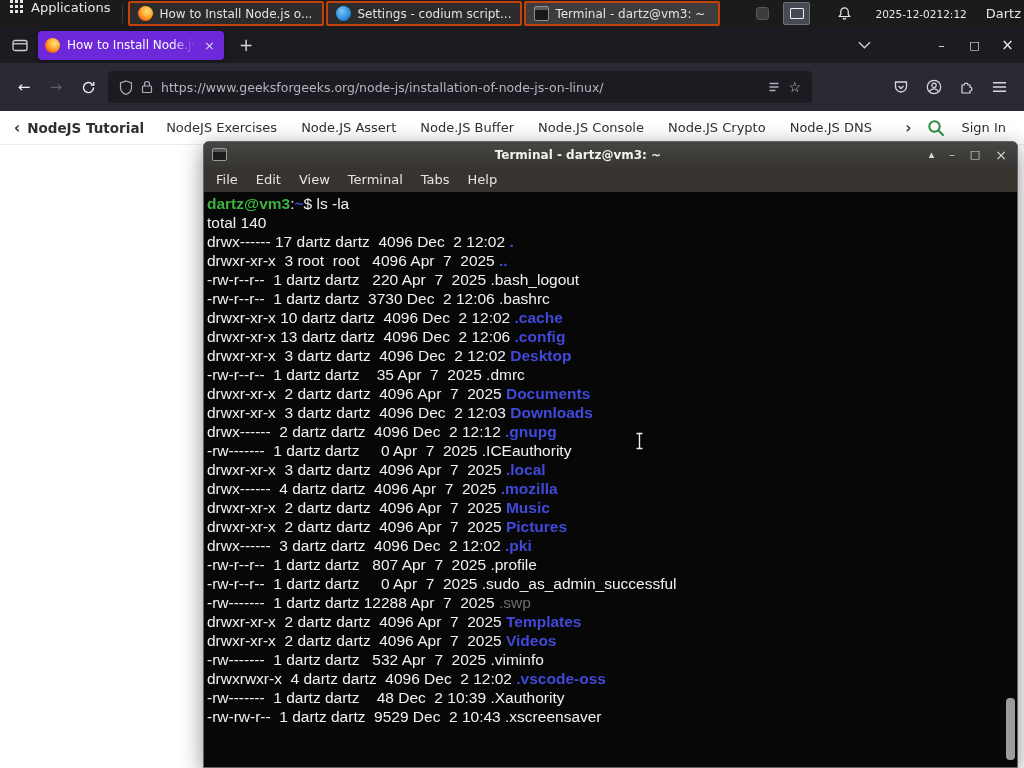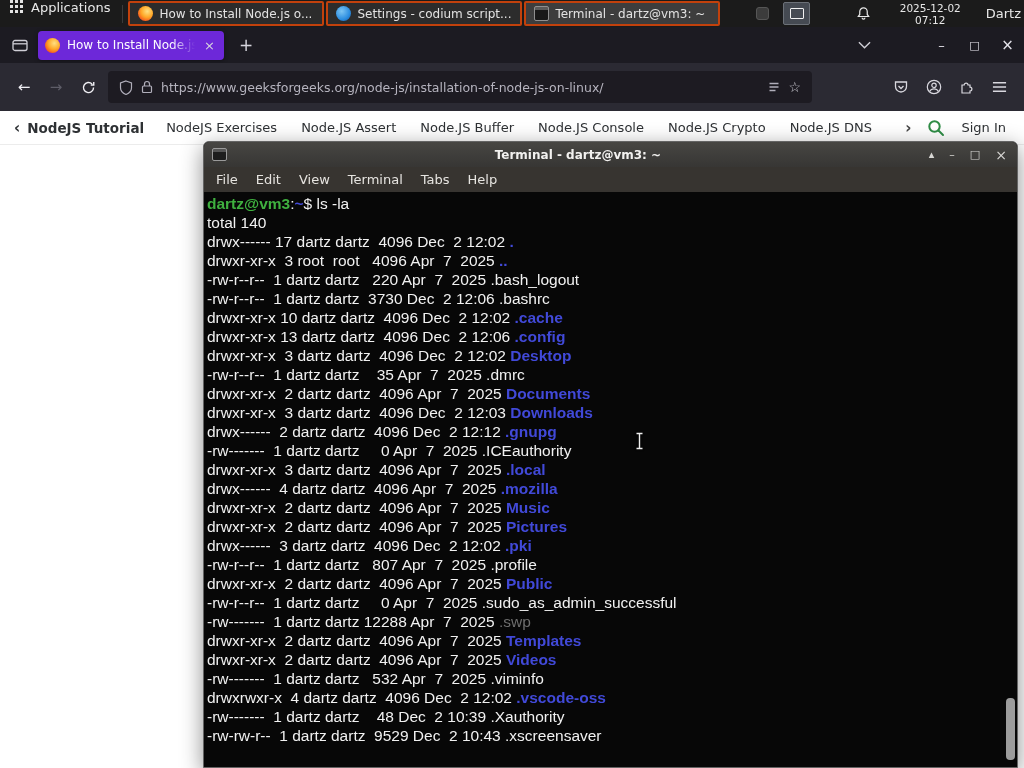--- a/index.html
+++ b/index.html
@@ -30,21 +30,21 @@
   .wb-icon{flex:0 0 15px;height:15px}
   .ic-firefox{border-radius:50%;background:radial-gradient(circle at 62% 35%,#ffe082,#ffa726 45%,#f4511e 78%,#b93c0a)}
   .ic-codium{border-radius:50%;background:radial-gradient(circle at 38% 35%,#7cc5f3,#2b8de0 60%,#15559c)}
   .ic-terminal{border:1px solid #8f8f8f;border-radius:2px;background:linear-gradient(#5a5a5a 0 3px,#181818 3px)}
   .tray{display:flex;align-items:center;margin-left:28px;gap:7px;height:100%}
   .tile{width:27px;height:23px;display:flex;align-items:center;justify-content:center;border-radius:2px}
   .tile.hl{background:#454a52;border:1px solid #6b7077}
   .tile-glyph{width:14px;height:11px;border:1.5px solid #f0f0f0;border-radius:1px}
   .tile-glyph2{width:13px;height:13px;border-radius:3px;background:#3c3c3c;border:1px solid #565656}
   .bell{margin-left:auto;display:flex;align-items:center;color:#e8e8e8;padding:0 4px}
-  .clock{text-align:center;font-size:10.5px;line-height:12px;margin:0 25px;display:flex;flex-direction:column}
+  .clock{text-align:center;font-size:10.5px;line-height:12px;margin:0 19px;display:flex;}
   .user{font-size:13px;margin-right:3px;white-space:nowrap}
 
   
   .browser{position:absolute;left:0;right:0;top:27px;bottom:0;background:#fff}
   .tabbar{position:absolute;top:0;left:0;right:0;height:36px;background:#1c1b22;
     display:flex;align-items:center;color:#fbfbfe}
   .ffview{margin:0 10px 0 12px;display:flex;color:#cfced6}
   .tab{width:186px;height:29px;background:#6d28d9;border-radius:4px;display:flex;
     align-items:center;gap:7px;padding:0 7px;font-size:12px;box-shadow:0 1px 4px rgba(0,0,0,.35)}
   .tab-fav{flex:0 0 15px;height:15px;border-radius:50%;
@@ -152,21 +152,21 @@
         </div>
     </div>
     <div class="bell">
       <svg width="15" height="15" viewBox="0 0 16 16" fill="none" stroke="currentColor" stroke-width="1.3">
         <path d="M8 2a4 4 0 0 1 4 4v3l1.5 2.2h-11L4 9V6a4 4 0 0 1 4-4z"></path>
         <path d="M6.5 12.6a1.5 1.5 0 0 0 3 0"></path>
       </svg>
     </div>
     <div class="clock">
       <span>2025-12-02</span>
-      <span>07:12</span>
+      <span>12:12</span>
     </div>
     <div class="user">Dartz</div>
   </div>
 
   <div class="browser">
     <div class="tabbar">
       <div class="ffview">
         <svg width="16" height="15" viewBox="0 0 16 15" fill="none" stroke="currentColor" stroke-width="1.3">
           <rect x="1" y="2.5" width="14" height="10" rx="2"></rect>
             <path d="M1 5.8h14"></path>
@@ -310,21 +310,20 @@
           <div class="t-line"><span>drwxr-xr-x  2 dartz dartz  4096 Apr  7  2025 </span><span class="k-dir">Documents</span></div>
           <div class="t-line"><span>drwxr-xr-x  3 dartz dartz  4096 Dec  2 12:03 </span><span class="k-dir">Downloads</span></div>
           <div class="t-line"><span>drwx------  2 dartz dartz  4096 Dec  2 12:12 </span><span class="k-dir">.gnupg</span></div>
           <div class="t-line"><span>-rw-------  1 dartz dartz     0 Apr  7  2025 </span><span class="k-file">.ICEauthority</span></div>
           <div class="t-line"><span>drwxr-xr-x  3 dartz dartz  4096 Apr  7  2025 </span><span class="k-dir">.local</span></div>
           <div class="t-line"><span>drwx------  4 dartz dartz  4096 Apr  7  2025 </span><span class="k-dir">.mozilla</span></div>
           <div class="t-line"><span>drwxr-xr-x  2 dartz dartz  4096 Apr  7  2025 </span><span class="k-dir">Music</span></div>
           <div class="t-line"><span>drwxr-xr-x  2 dartz dartz  4096 Apr  7  2025 </span><span class="k-dir">Pictures</span></div>
           <div class="t-line"><span>drwx------  3 dartz dartz  4096 Dec  2 12:02 </span><span class="k-dir">.pki</span></div>
           <div class="t-line"><span>-rw-r--r--  1 dartz dartz   807 Apr  7  2025 </span><span class="k-file">.profile</span></div>
-          <div class="t-line"><span>drwxr-xr-x  2 dartz dartz  4096 Apr  7  2025 </span><span class="k-dir">Public</span></div>
           <div class="t-line"><span>-rw-r--r--  1 dartz dartz     0 Apr  7  2025 </span><span class="k-file">.sudo_as_admin_successful</span></div>
           <div class="t-line"><span>-rw-------  1 dartz dartz 12288 Apr  7  2025 </span><span class="k-dim">.swp</span></div>
           <div class="t-line"><span>drwxr-xr-x  2 dartz dartz  4096 Apr  7  2025 </span><span class="k-dir">Templates</span></div>
           <div class="t-line"><span>drwxr-xr-x  2 dartz dartz  4096 Apr  7  2025 </span><span class="k-dir">Videos</span></div>
           <div class="t-line"><span>-rw-------  1 dartz dartz   532 Apr  7  2025 </span><span class="k-file">.viminfo</span></div>
           <div class="t-line"><span>drwxrwxr-x  4 dartz dartz  4096 Dec  2 12:02 </span><span class="k-dir">.vscode-oss</span></div>
           <div class="t-line"><span>-rw-------  1 dartz dartz    48 Dec  2 10:39 </span><span class="k-file">.Xauthority</span></div>
           <div class="t-line"><span>-rw-rw-r--  1 dartz dartz  9529 Dec  2 10:43 </span><span class="k-file">.xscreensaver</span></div>
         </div>
       <div class="t-scroll"></div>

